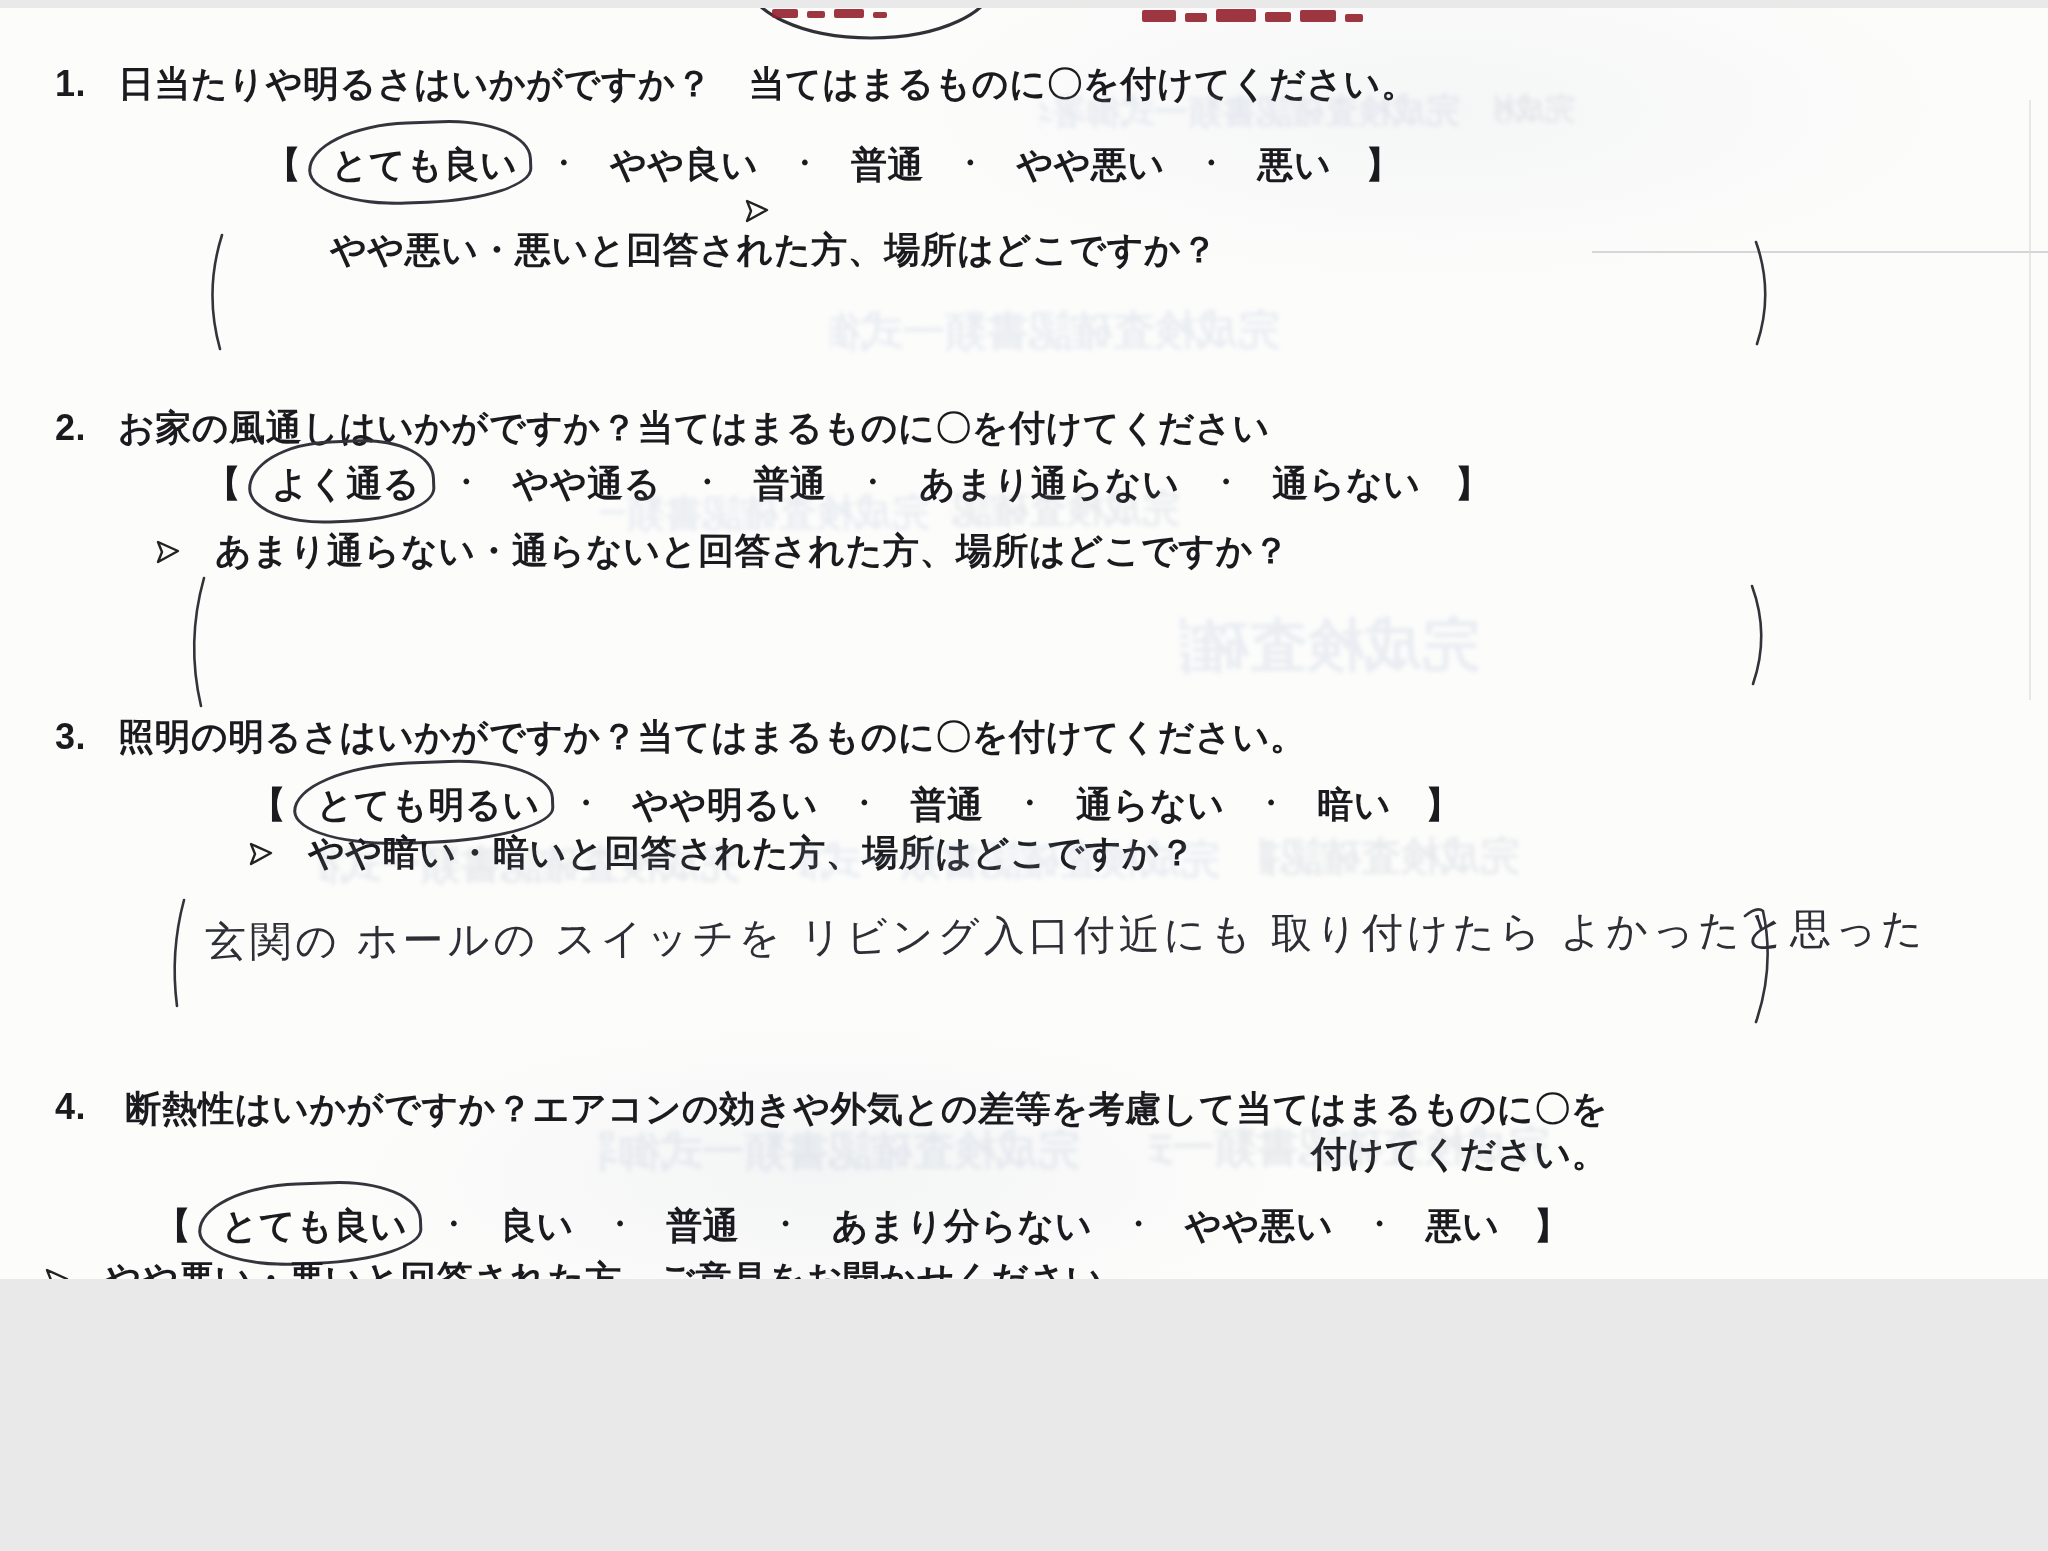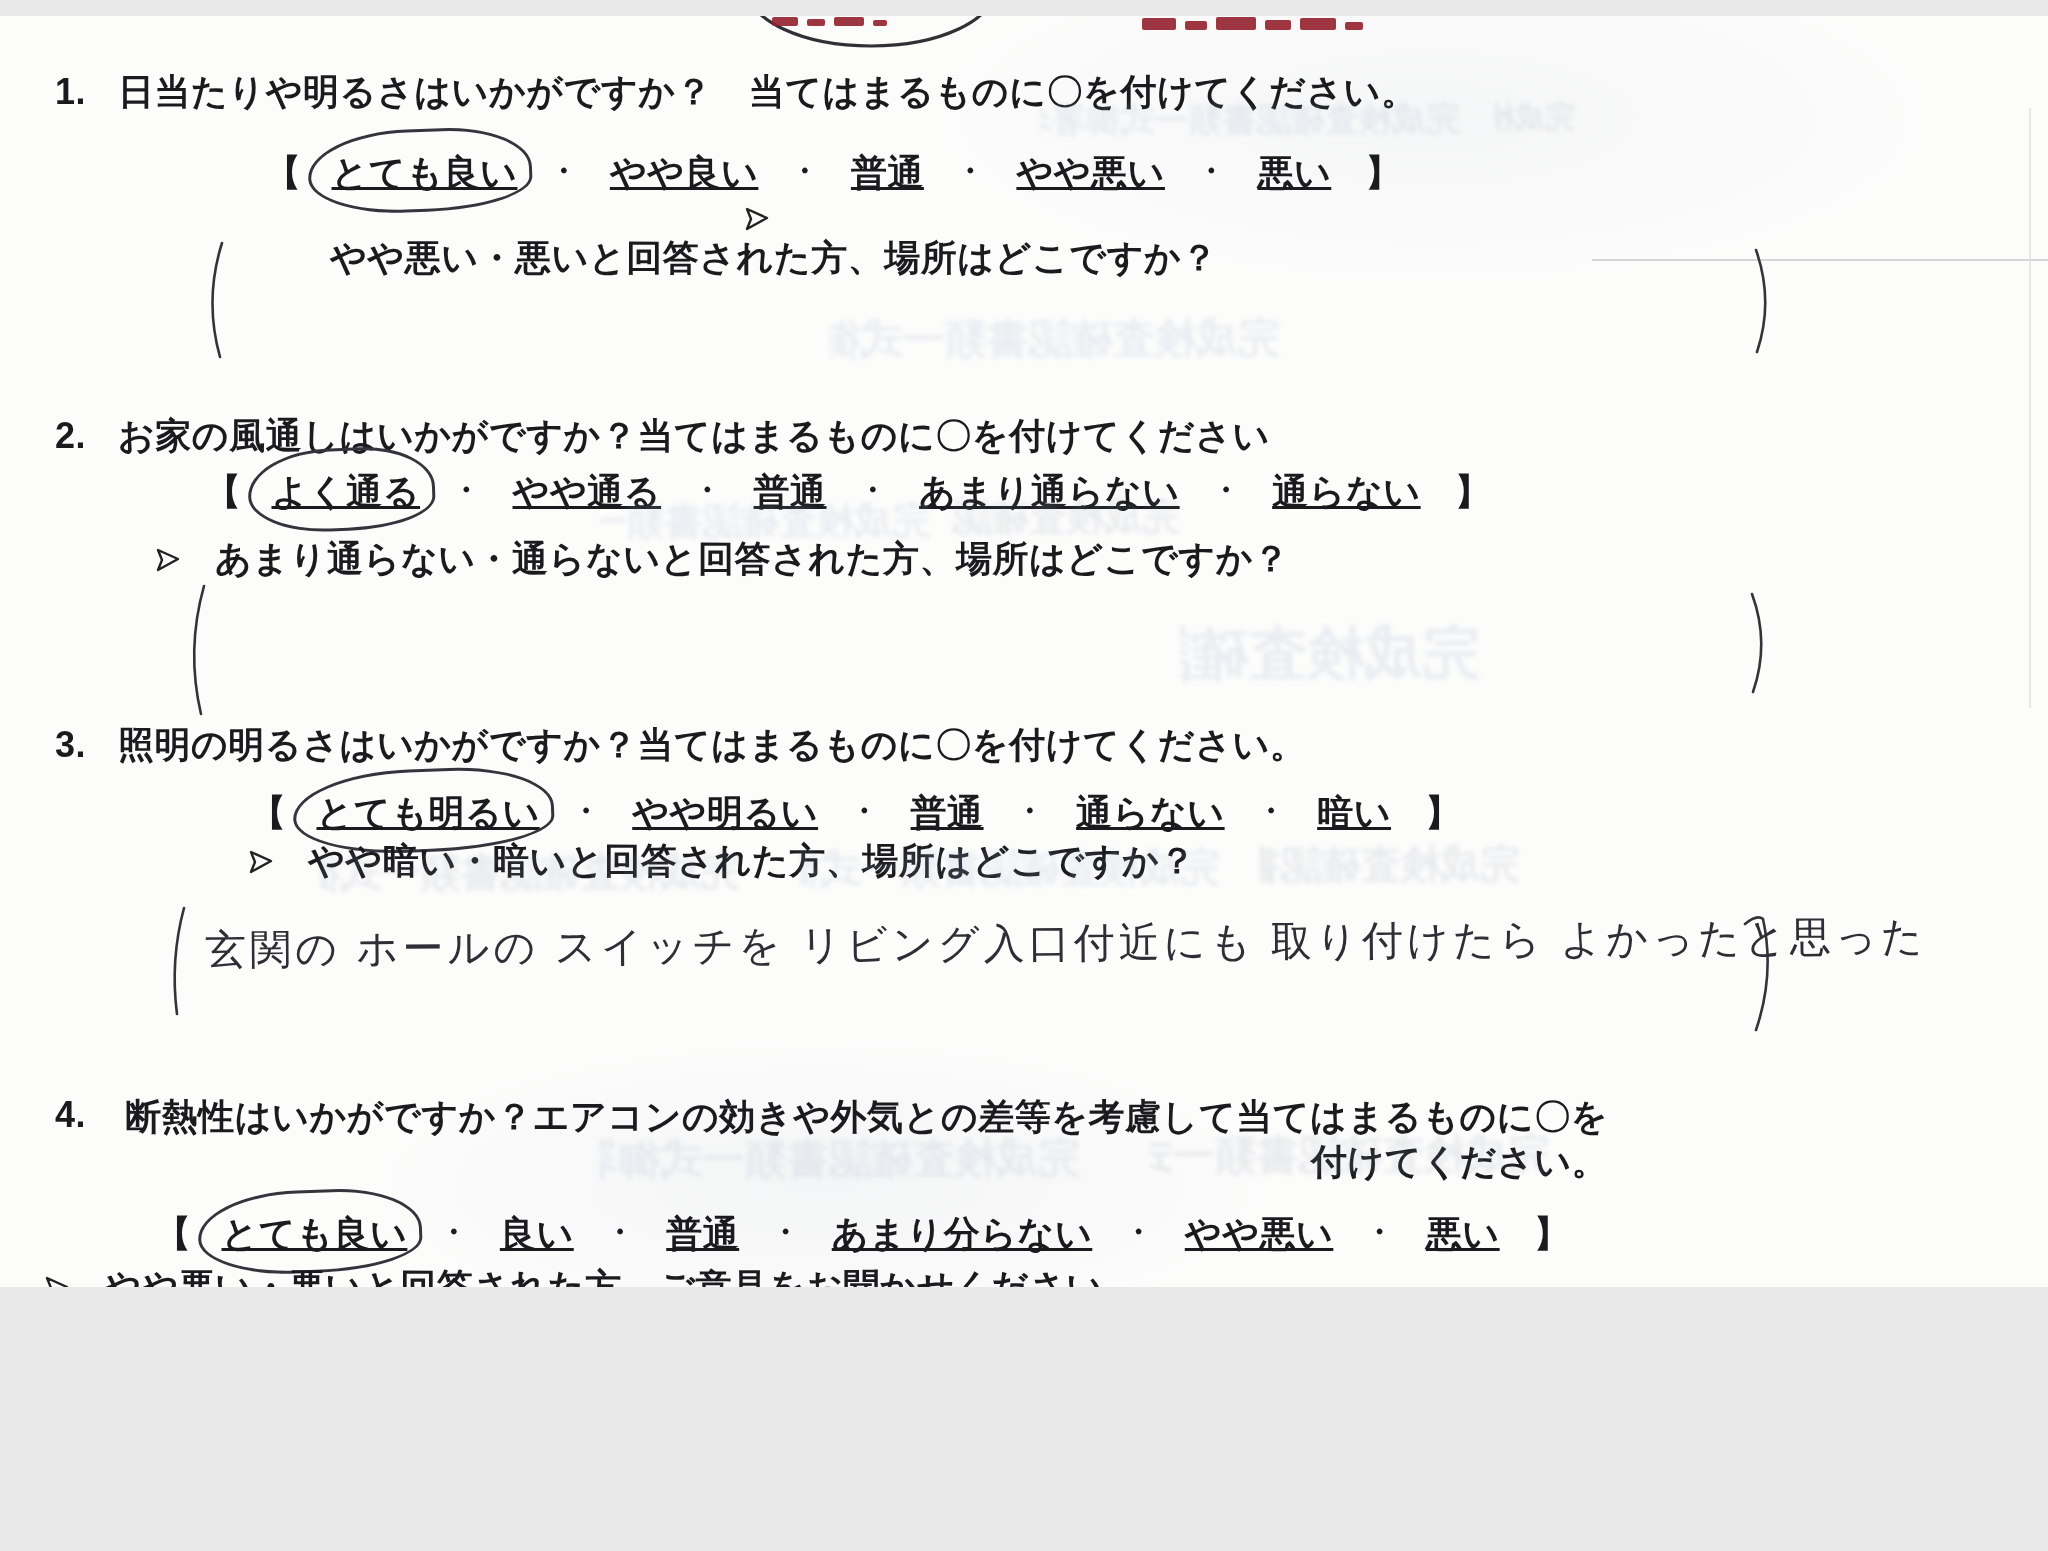--- a/index.html
+++ b/index.html
@@ -1,35 +1,35 @@
 <!DOCTYPE html>
 <html><head>
 <meta charset="utf-8">
 <style>
   html,body { margin:0; padding:0; background:#e9e9e9; }
   .page {
-    position:relative; width:2048px; height:1271px; margin:16px auto;
+    position:relative; width:2048px; height:1271px; margin:8px auto;
     background:#fcfcfb;
     background-image:
       radial-gradient(ellipse 900px 300px at 70% 8%, rgba(224,228,233,.25), transparent 60%),
       radial-gradient(ellipse 800px 260px at 40% 92%, rgba(222,226,230,.28), transparent 60%);
     overflow:hidden;
     font-family:"Liberation Sans","DejaVu Sans",sans-serif;
     color:#1b1b1f;
   }
   .row { position:absolute; white-space:nowrap; font-size:36px; font-weight:600; letter-spacing:.5px; }
   .qnum { display:inline-block; min-width:63px; }
   .qtitle-flex { display:flex; align-items:flex-start; }
   .qtext-wrap { white-space:normal; width:1490px; line-height:1.25;text-align:right; }
 
   
   .opts .bro { margin-right:30px; }
   .opts .brc { margin-left:34px; }
   .opts .sep { margin:0 31px; font-size:30px; vertical-align:4px; }
-  .opt { position:relative; display:inline-block;text-decoration:underline; }
+  .opt { position:relative; display:inline-block; }
   .opt.circled::after{
     content:""; position:absolute; left:-24px; right:-14px; top:-20px; bottom:-14px;
     border:3.6px solid #34343c; border-radius:52% 46% 55% 50% / 64% 58% 44% 52%;
     transform:rotate(-2.2deg); pointer-events:none;
   }
   
   .follow { display:flex; align-items:center; }
   .follow .txt { margin-left:32px; }
   .arrow { flex:0 0 auto; }
 

